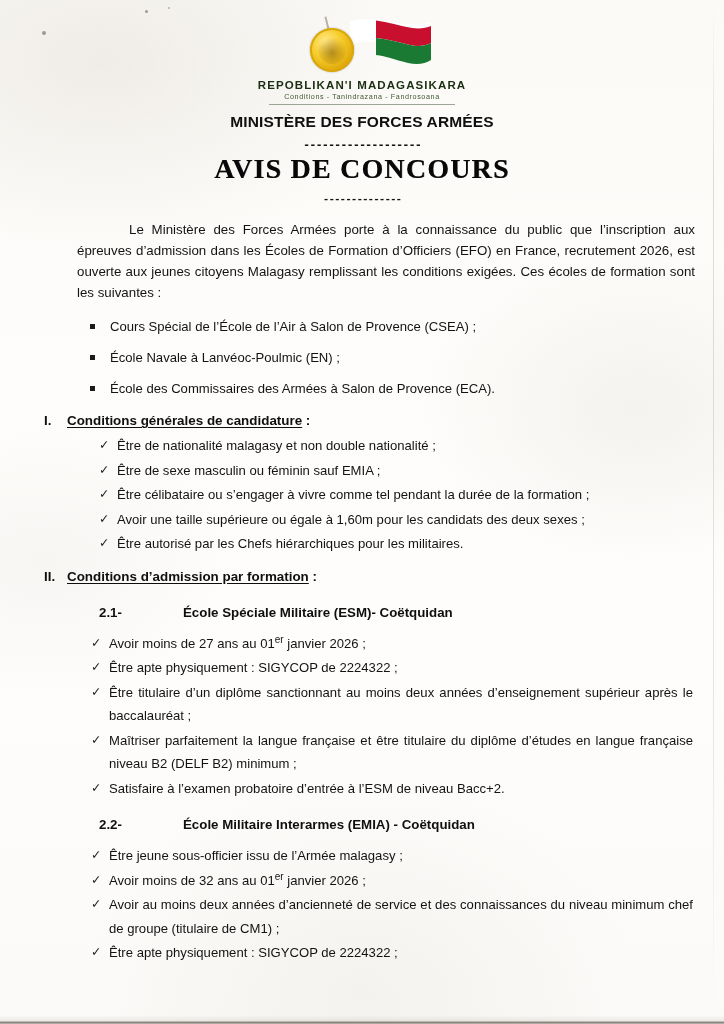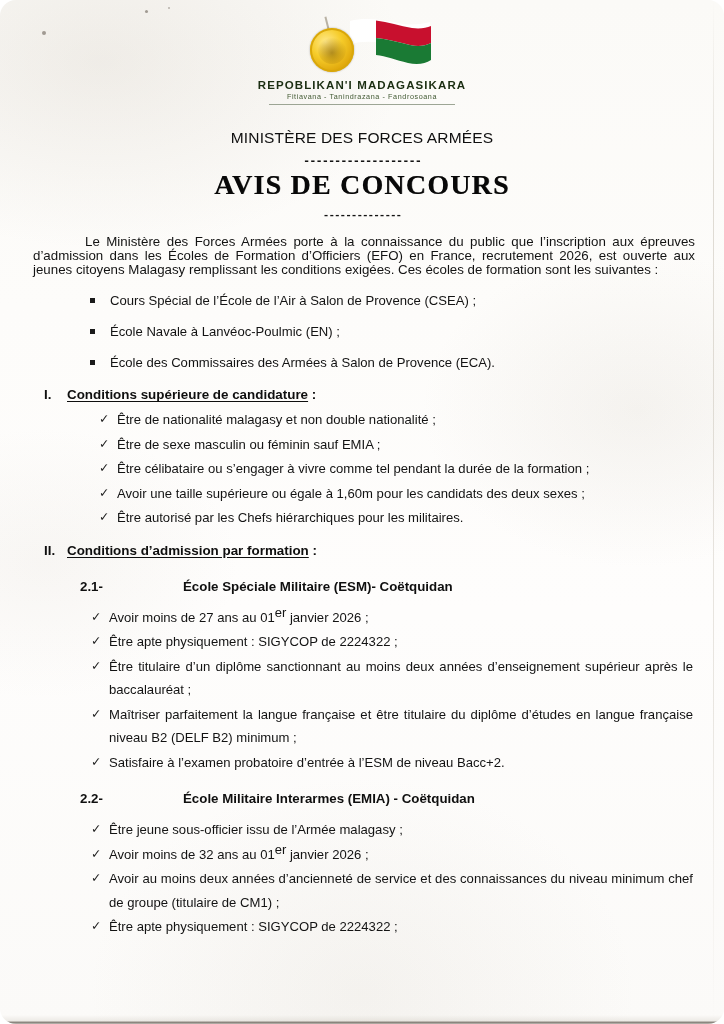--- a/index.html
+++ b/index.html
@@ -17,21 +17,20 @@
     width: 724px;
     height: 1024px;
     overflow: hidden;
     background:
       radial-gradient(ellipse 420px 260px at 14% 6%, rgba(196,186,172,0.22), rgba(255,255,255,0) 72%),
       radial-gradient(ellipse 300px 220px at 88% 40%, rgba(198,190,176,0.16), rgba(255,255,255,0) 72%),
       radial-gradient(ellipse 380px 300px at 50% 97%, rgba(200,192,178,0.14), rgba(255,255,255,0) 72%),
       radial-gradient(ellipse 260px 180px at 6% 55%, rgba(205,197,184,0.13), rgba(255,255,255,0) 75%),
       linear-gradient(180deg, #fbfaf7 0%, #fdfcfa 30%, #fefdfc 60%, #fbfaf8 100%);
     color: #141414;
-    border-radius: 16px;
     -webkit-font-smoothing: antialiased;
   }
 
   
   .edge-right {
     position: absolute;
     top: 0; right: 10px;
     width: 1px; height: 1024px;
     background: linear-gradient(180deg, rgba(190,182,170,0) 0%, rgba(186,178,164,0.45) 18%, rgba(186,178,164,0.30) 70%, rgba(190,182,170,0) 100%);
   }
@@ -117,23 +116,23 @@
   }
   .rep-rule {
     width: 186px;
     height: 1px;
     background: #7e8a74;
     margin: 3px auto 0;
     opacity: .75;
   }
   .ministry {
     font-size: 15.5px;
-    font-weight: normal;
+    font-weight: bold;
     letter-spacing: .15px;
-    margin-top: 24px;
+    margin-top: 8px;
     color: #0f0f0f;
   }
   .dashes {
     font-family: "Liberation Mono", monospace;
     font-weight: bold;
     font-size: 12px;
     letter-spacing: -1px;
     margin-top: 8px;
     color: #131313;
   }
@@ -154,24 +153,25 @@
     color: #131313;
   }
 
   
   .body-wrap {
     padding: 0 29px 0 33px;
     margin-top: 14px;
   }
   .intro {
     font-size: 13.3px;
-    line-height: 14px;
+    line-height: 21px;
     text-align: justify;
     text-indent: 52px;
     color: #131313;
+    margin-left: 44px;
   }
 
   .schools {
     margin: 11px 0 0 0;
     padding: 0;
     list-style: none;
   }
   .schools li {
     position: relative;
     font-size: 13.1px;
@@ -244,30 +244,30 @@
     position: relative;
     font-size: 13.3px;
     font-weight: bold;
     color: #0f0f0f;
     margin: 15px 0 9px 0;
     padding-left: 57px;
     line-height: 20px;
   }
   .sub-num {
     position: absolute;
-    left: 47px;
+    left: 66px;
     top: 0;
   }
   .sub-name {
     display: inline-block;
     margin-left: 49px;
     padding-left: 44px;
   }
   sup {
-    font-size: 13px;
+    font-size: 10px;
     vertical-align: super;
     line-height: 0;
   }
 </style>
 </head>
 <body>
 
 <div class="page">
 
   <div class="edge-right"></div>
@@ -283,21 +283,21 @@
       <div class="pole"></div>
       <svg class="flag" viewBox="0 0 84 50">
         <path d="M2 3 C18 -1 34 2 50 5 C64 8 74 6 82 4 L82 26 C74 29 63 31 50 28 C34 24 18 22 2 26 Z" fill="#ffffff"></path>
         <path d="M28 2.5 C40 4 52 8 64 10 C72 11 78 10 83 8 L83 25 C77 28 70 29 62 27 C50 24 38 21 28 20 Z" fill="#c8102e"></path>
         <path d="M28 20 C38 21 50 24 62 27 C70 29 77 28 83 25 L83 42 C77 46 69 47 60 45 C48 42 38 38 28 37 Z" fill="#1a7a34"></path>
       </svg>
       <div class="seal"></div>
     </div>
 
     <div class="rep-name">REPOBLIKAN'I MADAGASIKARA</div>
-    <div class="rep-motto">Fitiavana - Tanindrazana - Fandrosoana</div>
+    <div class="rep-motto">Conditions - Tanindrazana - Fandrosoana</div>
     <div class="rep-rule"></div>
 
     <div class="ministry">MINISTÈRE DES FORCES ARMÉES</div>
     <div class="dashes">-------------------</div>
     <div class="avis-title">AVIS DE CONCOURS</div>
     <div class="dashes-2">--------------</div>
   </div>
 
   <div class="body-wrap">
 
@@ -307,21 +307,21 @@
       <li><span class="sq"></span></li>
       <li><span class="sq"></span></li>
       <li><span class="sq"></span><span>Cours Spécial de l’École de l’Air à Salon de Provence (CSEA) ;</span></li>
       <li><span class="sq"></span><span>École Navale à Lanvéoc-Poulmic (EN) ;</span></li>
       <li><span class="sq"></span><span>École des Commissaires des Armées à Salon de Provence (ECA).</span></li>
     </ul>
 
     <div class="section">
       <div class="sec-head">
         <span class="sec-num">I.</span>
-        <span class="sec-title"><u>Conditions supérieure de candidature</u><span> :</span></span>
+        <span class="sec-title"><u>Conditions générales de candidature</u><span> :</span></span>
       </div>
       <ul class="checks">
         <li><span class="chk">✓</span><span>Être de nationalité malagasy et non double nationalité ;</span></li>
         <li><span class="chk">✓</span><span>Être de sexe masculin ou féminin sauf EMIA ;</span></li>
         <li><span class="chk">✓</span><span>Être célibataire ou s’engager à vivre comme tel pendant la durée de la formation ;</span></li>
         <li><span class="chk">✓</span><span>Avoir une taille supérieure ou égale à 1,60m pour les candidats des deux sexes ;</span></li>
         <li><span class="chk">✓</span><span>Être autorisé par les Chefs hiérarchiques pour les militaires.</span></li>
       </ul>
     </div>
 

